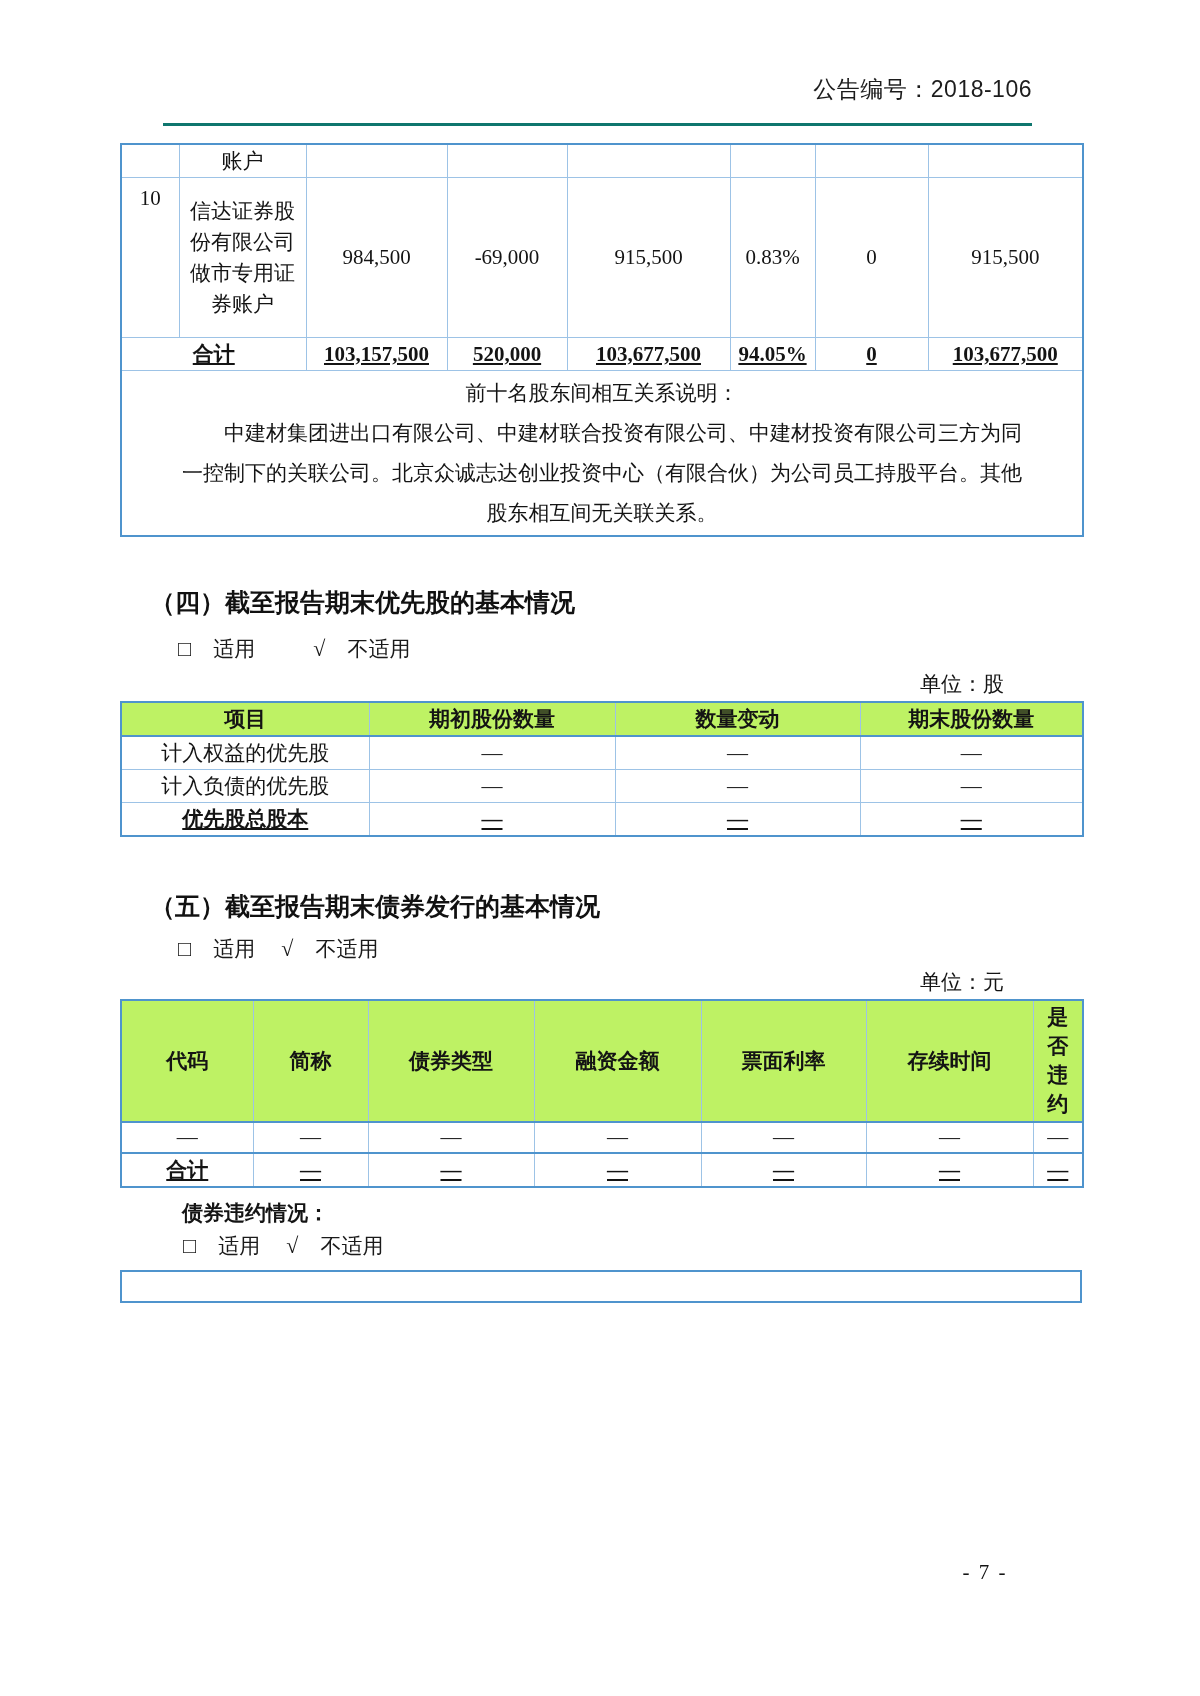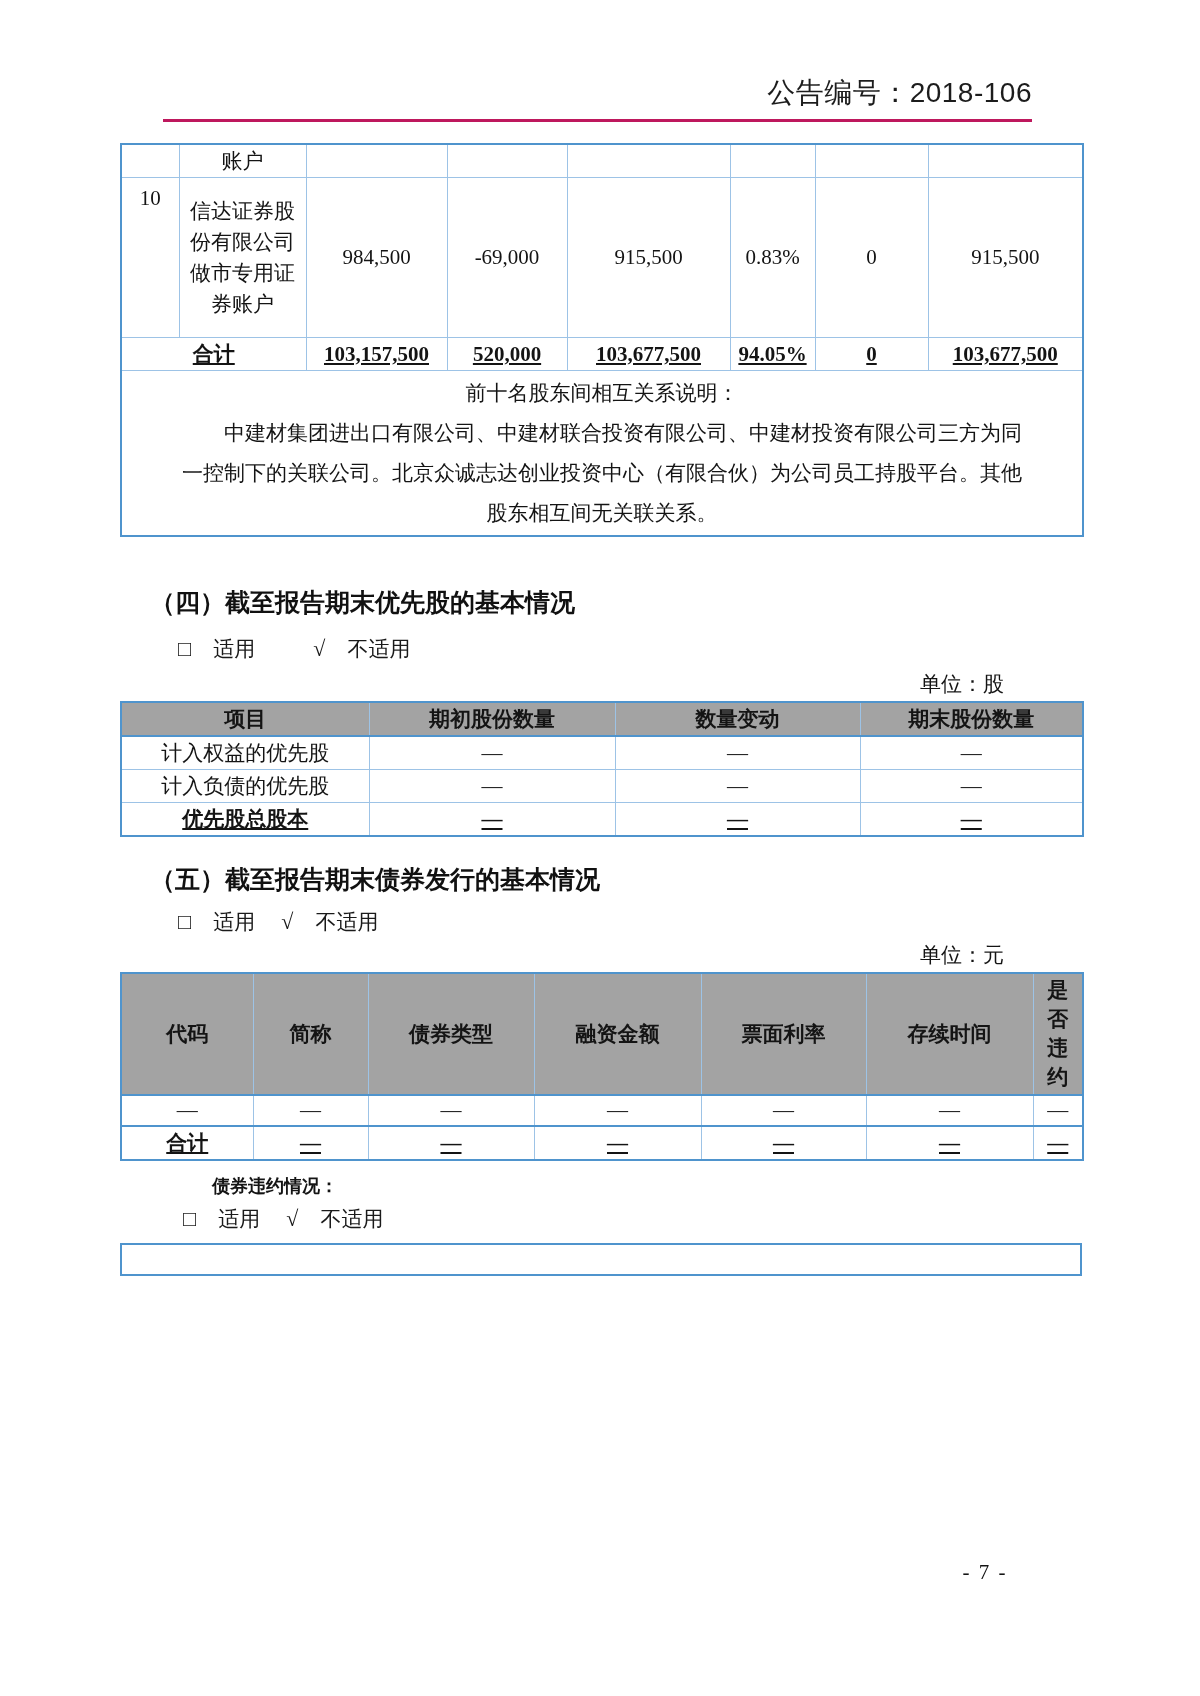--- a/index.html
+++ b/index.html
@@ -4,63 +4,63 @@
 <style>
   html,body{margin:0;padding:0;background:#ffffff;}
   .page{
     position:relative;width:1200px;height:1696px;background:#ffffff;
     font-family:"Liberation Serif","DejaVu Serif",serif;color:#141414;overflow:hidden;
   }
   
   .doc-header{
     position:absolute;top:74px;left:163px;width:869px;
     text-align:right;font-family:"Liberation Sans","DejaVu Sans",sans-serif;
-    font-size:28px;color:#1c1c1c;padding-bottom:7px;border-bottom:3px solid #be185d;
+    font-size:23px;color:#1c1c1c;padding-bottom:18px;border-bottom:3px solid #0f766e;
     letter-spacing:.5px;
   }
   
   .content{position:absolute;left:120px;top:143px;width:962px;}
   table.t{border-collapse:collapse;table-layout:fixed;width:962px;border:2px solid #4F94CD;}
   table.t td{
     border:1px solid #9DC3E6;text-align:center;vertical-align:middle;
     font-size:21px;padding:2px 4px;overflow:hidden;
   }
   tr.bold td{font-weight:bold;text-decoration:underline;}
-  tr.gray td{background:#a3a3a3;font-weight:bold;border-bottom:2px solid #4F94CD;}
+  tr.gray td{background:#bef264;font-weight:bold;border-bottom:2px solid #4F94CD;}
   tr.thick-top td{border-top:2px solid #4F94CD;}
   td.left{text-align:left;padding-left:8px;}
   td.name-cell{padding:4px 18px;line-height:31px;}
   td.note-cell{
     text-align:left;vertical-align:top;padding:12px 14px 0 14px;line-height:40px;height:160px;
   }
   .note-indent{text-indent:2em;}
   .sec-title{
     font-family:"Liberation Sans","DejaVu Sans",sans-serif;font-weight:bold;
     font-size:25px;color:#111;margin:0 0 0 30px;line-height:30px;
   }
   .cb-row{margin-left:58px;font-size:21px;line-height:28px;color:#1a1a1a;}
   .cb-box{font-size:22px;}
   .cb-row .lbl{margin-left:22px;}
   .cb-row .chk{font-size:22px;}
   .gap-wide{display:inline-block;width:58px;}
   .gap-narrow{display:inline-block;width:26px;}
   .unit-row{text-align:right;font-size:21px;margin-right:78px;line-height:26px;}
   .bond-note-label{
     font-family:Liberation Serif, serif;font-weight:bold;
-    font-size:18px;margin-left:92px;line-height:26px;
+    font-size:21px;margin-left:62px;line-height:26px;
   }
   .empty-box{height:29px;border:2px solid #4F94CD;background:#fff;}
   .page-num{
     position:absolute;left:930px;top:1560px;width:110px;text-align:center;
     font-size:21px;letter-spacing:2px;
   }
   
   .mt-50{margin-top:50px;}  .mt-18{margin-top:18px;}  .mt-14{margin-top:14px;}
   .mt-12{margin-top:12px;}  .mt-10{margin-top:10px;}  .mt-8{margin-top:8px;}
-  .mt-6{margin-top:6px;}    .mt-4{margin-top:4px;}    .mt-54{margin-top:27px;}
+  .mt-6{margin-top:6px;}    .mt-4{margin-top:4px;}    .mt-54{margin-top:54px;}
 </style>
 </head>
 <body>
 
 <div class="page">
 
   <div class="doc-header">
     <span>公告编号：</span><span>2018-106</span>
   </div>
 

